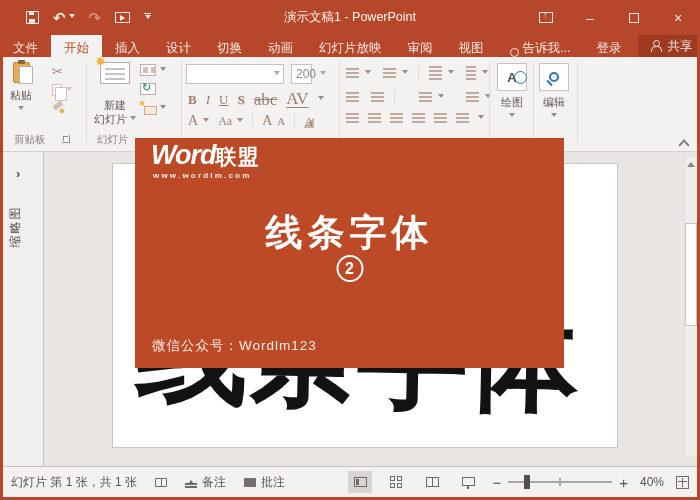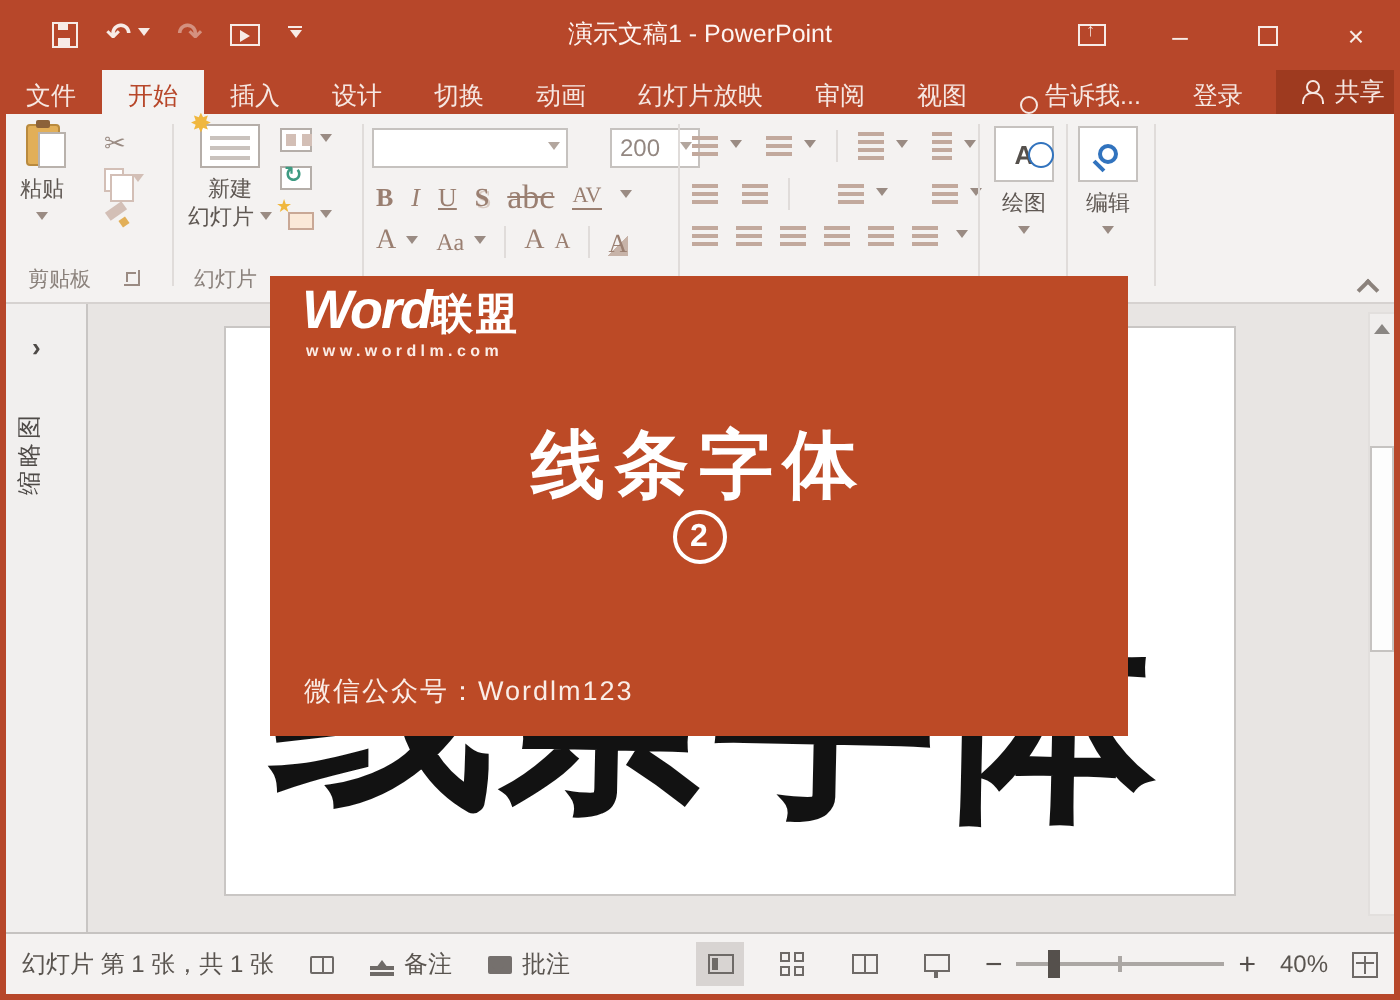--- a/index.html
+++ b/index.html
@@ -234,21 +234,21 @@
           <span class="dd" style="border-top-color:#D3BFB6;"></span>
         </span>
       <span class="brush-ic"></span>
     </div>
     <div class="grp-label" style="left:14px;">剪贴板</div>
     <div class="launcher" style="left:62px; top:78px;"></div>
     <div class="vsep" style="left:86px;"></div>
 
     <div class="bigbtn" style="left:94px; top:5px;">
       <span class="newslide-ic"></span>
-      <span class="txt" style="margin-top:5px;">新建</span>
+      <span class="txt" style="margin-top:15px;">新建</span>
       <span class="txt" style="display:flex;align-items:center;gap:3px;">
           <span>幻灯片</span>
           <span class="dd"></span>
         </span>
     </div>
     <div class="smallcol" style="left:140px; top:7px; gap:7px;">
       <span style="display:flex;align-items:center;gap:4px;">
           <span class="slide-mini layout"></span>
           <span class="dd"></span>
         </span>
@@ -258,31 +258,31 @@
           <span class="dd"></span>
         </span>
     </div>
     <div class="grp-label" style="left:97px;">幻灯片</div>
     <div class="vsep" style="left:181px;"></div>
 
     <div class="combo" style="left:186px; top:7px; width:98px;">
       <span class="val"></span>
         <span class="dd"></span>
     </div>
-    <div class="combo" style="left:305px; top:7px; width:45px;">
+    <div class="combo" style="left:291px; top:7px; width:21px;">
       <span class="val">200</span>
         <span class="dd"></span>
     </div>
     <div class="row-abs" style="left:188px; top:33px; gap:9px;">
       <span class="fontletter" style="font-weight:bold;">B</span>
       <span class="fontletter" style="font-style:italic;">I</span>
       <span class="fontletter" style="text-decoration:underline;">U</span>
       <span class="fontletter" style="font-weight:bold; text-shadow:1px 1px 0 #D9CBC3;">S</span>
       <span class="fontletter" style="font-size:17px; text-decoration:line-through;">abc</span>
-      <span class="fontletter" style="font-size:11px; border-bottom:1px solid #9A7F71;text-align:center;">AV</span>
+      <span class="fontletter" style="font-size:17px; border-bottom:1px solid #9A7F71;text-align:center;">AV</span>
       <span class="dd"></span>
     </div>
     <div class="row-abs" style="left:188px; top:56px; gap:5px;">
       <span class="fontletter" style="font-size:14px;">A</span>
         <span class="dd"></span>
       <span class="fontletter" style="font-size:12px; margin-left:4px;">Aa</span>
         <span class="dd"></span>
       <span class="pgsep"></span>
       <span class="fontletter" style="font-size:14px;">A</span>
       <span class="fontletter" style="font-size:11px;">A</span>

